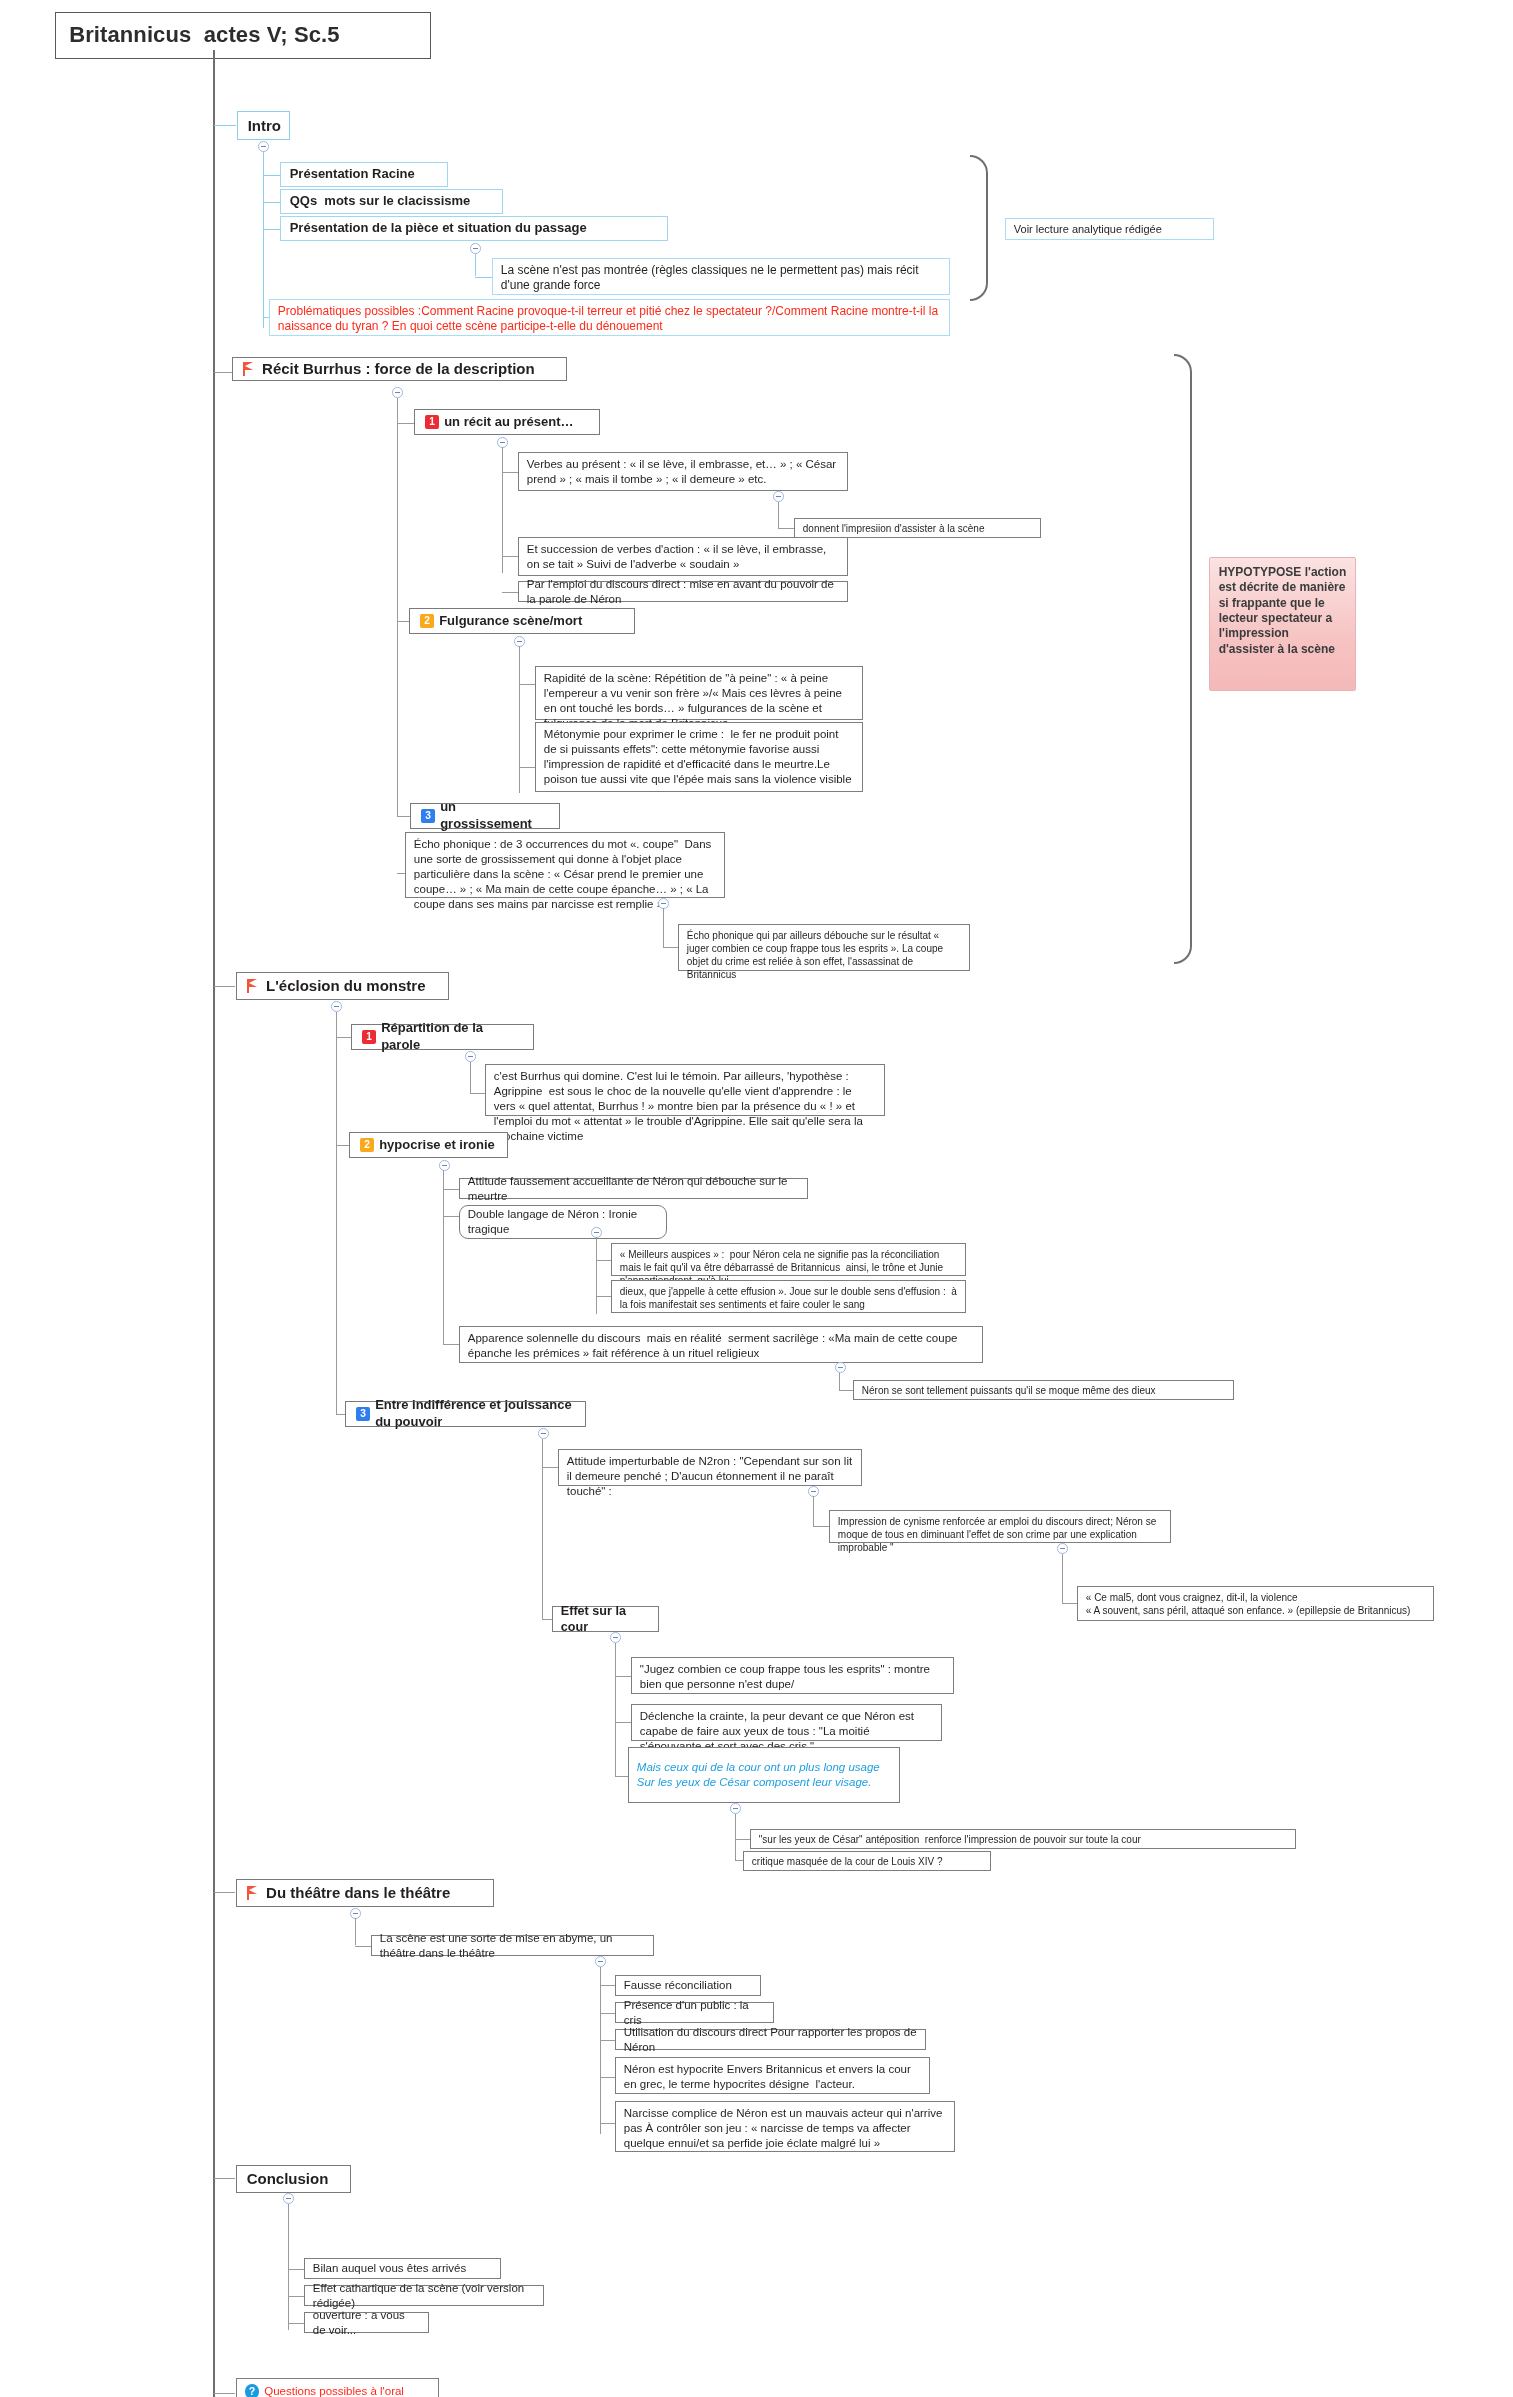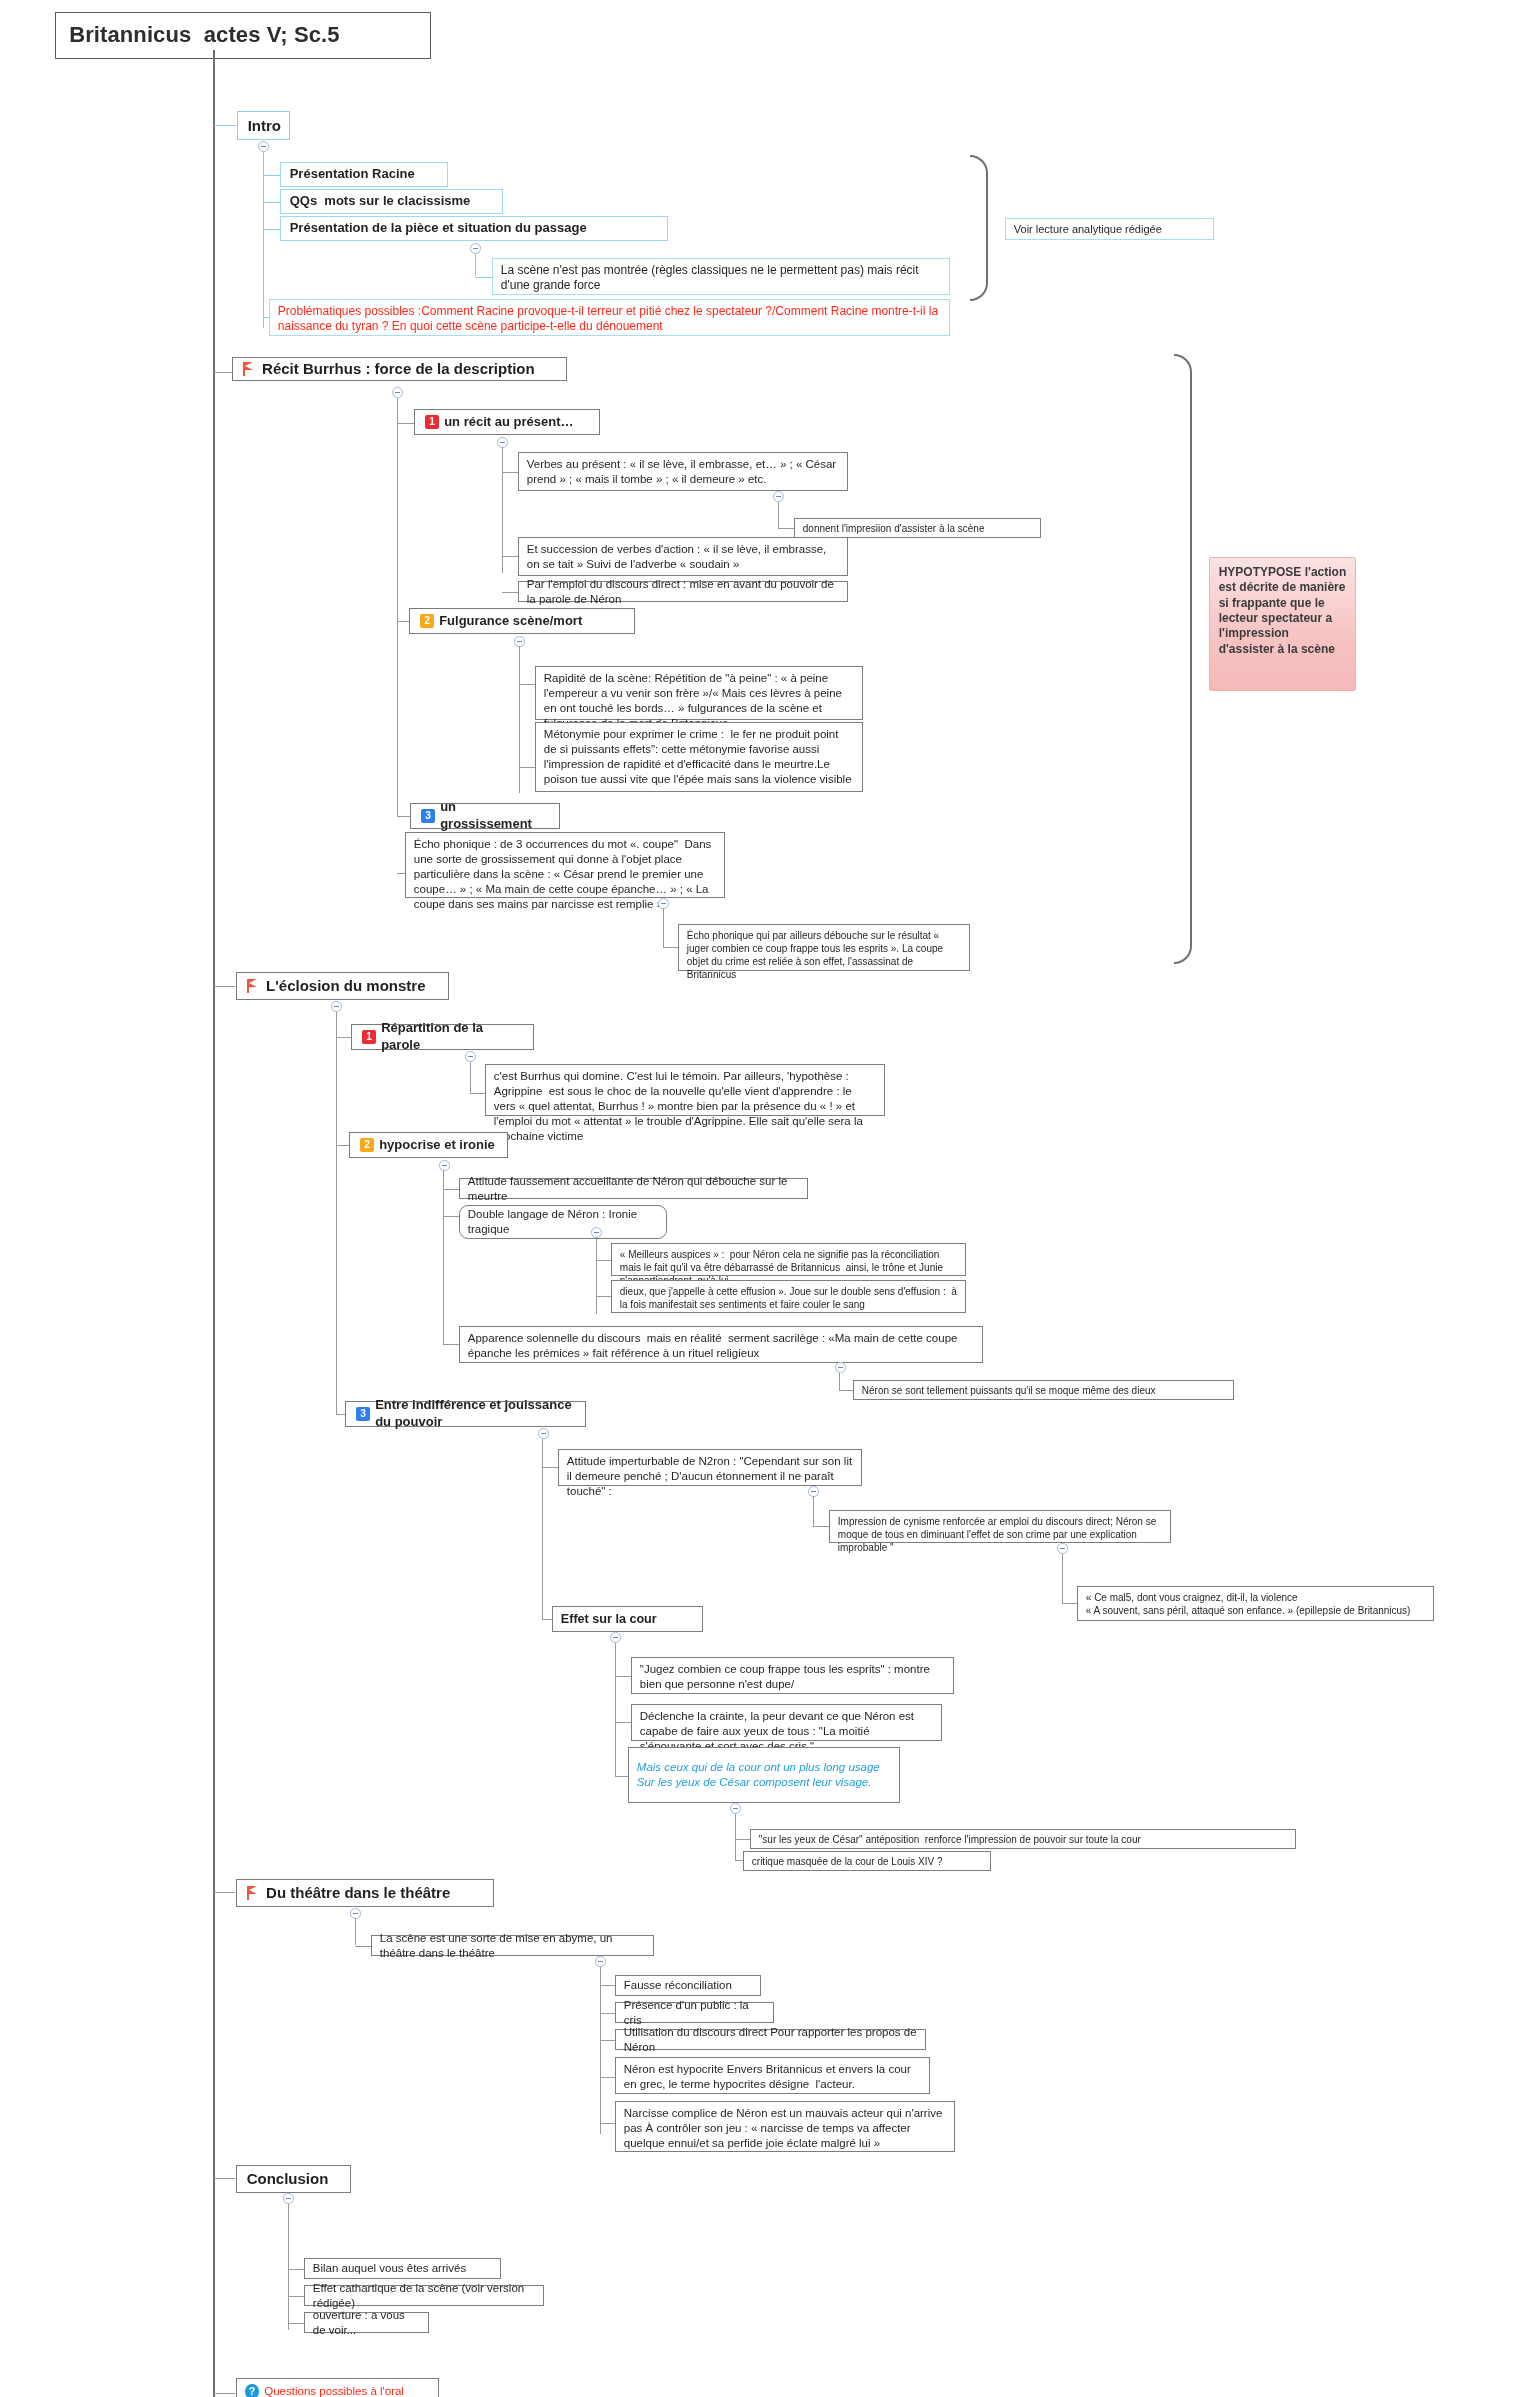--- a/index.html
+++ b/index.html
@@ -355,21 +355,21 @@
   </div>
   <div class="toggle" style="left:1057px;top:1543px;"></div>
   <div class="ln g" style="left:1062px;top:1554px;width:1px;height:49px;"></div>
   <div class="ln g" style="left:1062px;top:1603px;width:15.5px;height:1px;"></div>
   <div class="node leafgrey sm" style="left:1077px;top:1586px;width:357px;height:35px;">
     <span>« Ce mal5, dont vous craignez, dit-il, la violence
 « A souvent, sans péril, attaqué son enfance. » (epillepsie de Britannicus)</span>
   </div>
 
   <div class="ln g" style="left:542px;top:1619px;width:9.7px;height:1px;"></div>
-  <div class="node leafgrey bold" style="left:552px;top:1606px;width:151px;height:26px;align-items:center;">
+  <div class="node leafgrey bold" style="left:552px;top:1606px;width:107px;height:26px;align-items:center;">
     <span>Effet sur la cour</span>
   </div>
   <div class="toggle" style="left:610px;top:1632px;"></div>
   <div class="ln g" style="left:615px;top:1643px;width:1px;height:133px;"></div>
 
   <div class="ln g" style="left:615px;top:1676px;width:15.5px;height:1px;"></div>
   <div class="node leafgrey" style="left:631px;top:1657px;width:323px;height:37px;">
     <span>"Jugez combien ce coup frappe tous les esprits" : montre bien que personne n'est dupe/</span>
   </div>
 

